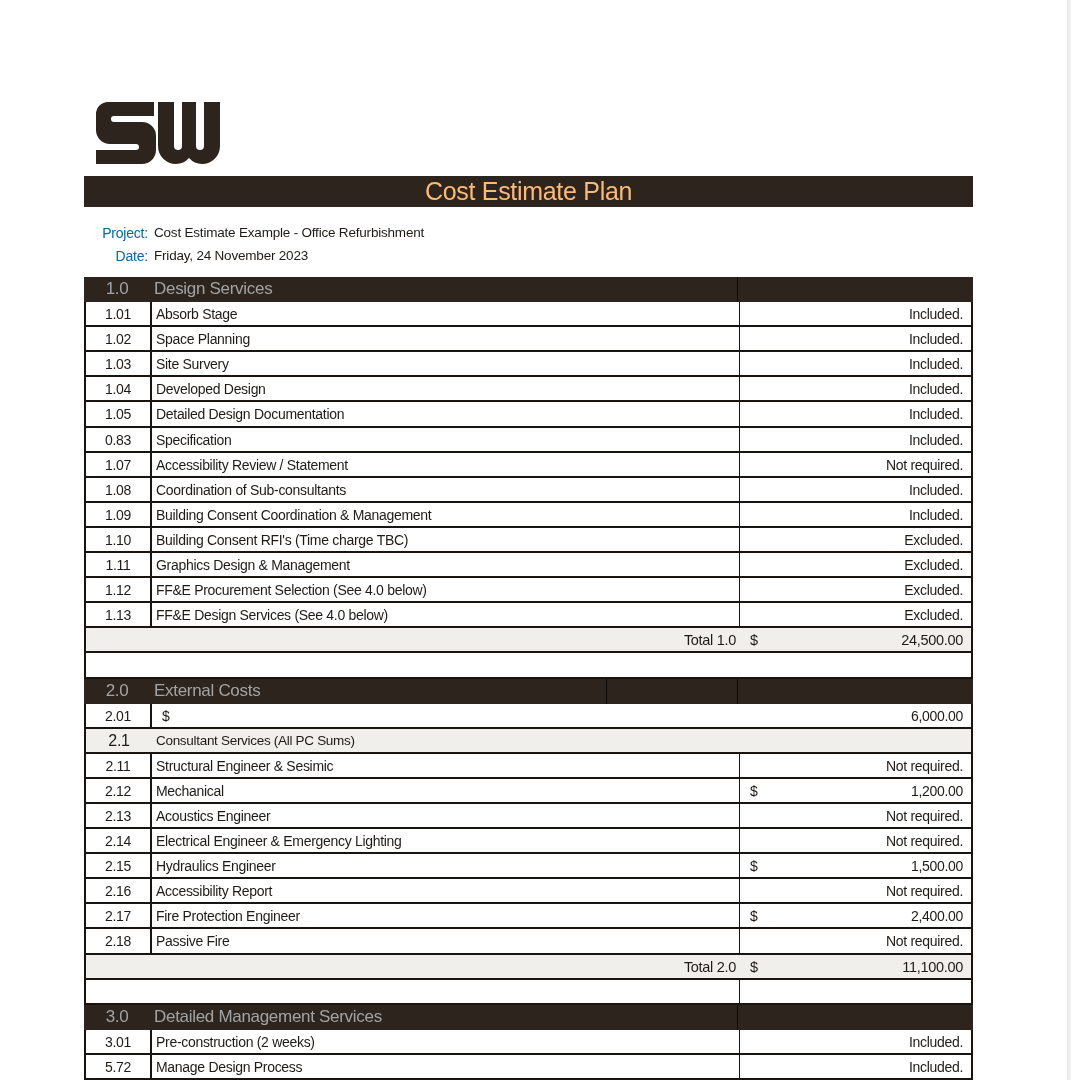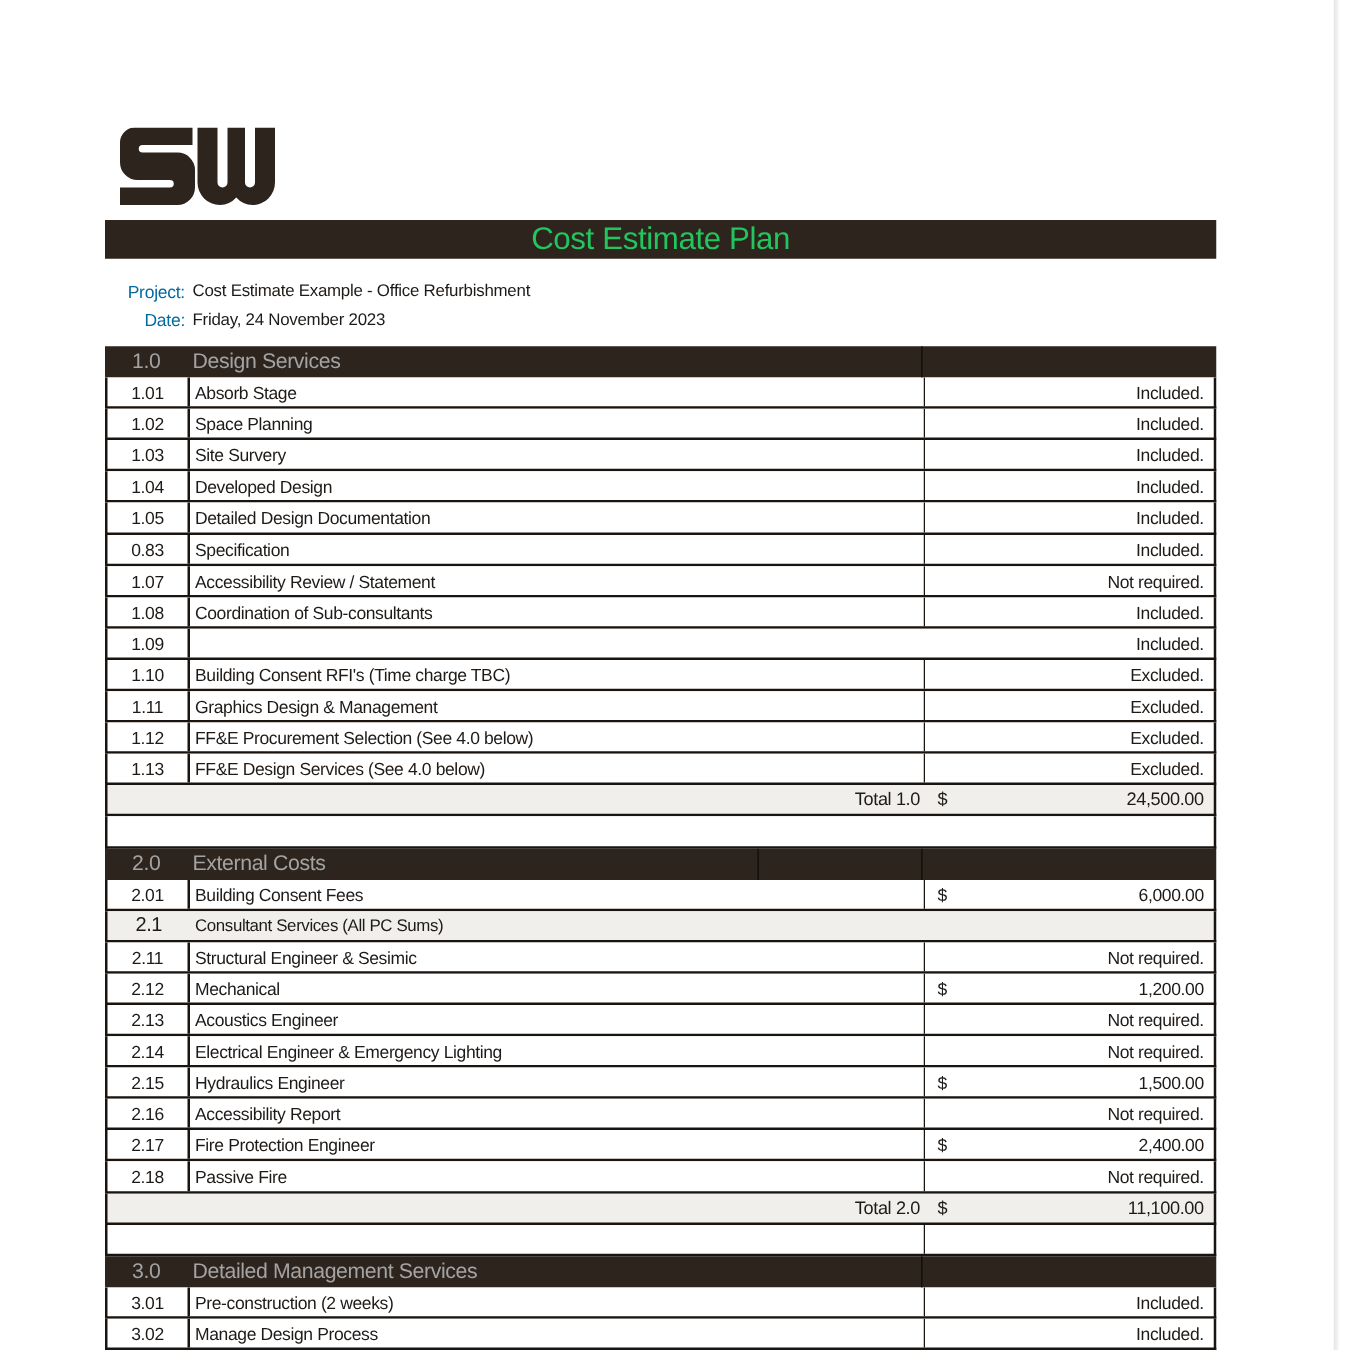--- a/index.html
+++ b/index.html
@@ -1,20 +1,20 @@
 <!DOCTYPE html>
 <html><head>
 <meta charset="utf-8">
 <style>
   * { box-sizing: border-box; margin: 0; padding: 0; }
   html, body { width: 1080px; height: 1080px; background: #ffffff; overflow: hidden; }
   body { font-family: "Liberation Sans", "DejaVu Sans", sans-serif; color: #1e1a17; position: relative; }
   .page-edge { position: absolute; left: 1067px; top: 0; width: 4px; height: 1080px; background: linear-gradient(to right, #e6e6e6, #f6f6f6); }
   .logo { position: absolute; left: 96px; top: 102px; width: 124px; height: 62px; }
-  .title-bar { position: absolute; left: 84px; top: 176px; width: 889px; height: 31px; background: #2d241d; color: #22c55e; text-align: center; font-size: 25px; line-height: 31px; letter-spacing: -0.3px; }
+  .title-bar { position: absolute; left: 84px; top: 176px; width: 889px; height: 31px; background: #2d241d; color: #fdba74; text-align: center; font-size: 25px; line-height: 31px; letter-spacing: -0.3px; }
   .meta { position: absolute; left: 84px; top: 222px; font-size: 13.5px; letter-spacing: -0.2px; }
   .meta-row { display: flex; height: 22.5px; line-height: 22.5px; }
   .meta-label { width: 64px; text-align: right; font-size: 14px; color: #0369a1; }
   .meta-value { padding-left: 6px; }
   .table { position: absolute; left: 84px; top: 277px; width: 889px; }
   .row { display: flex; height: 25.1px; font-size: 14px; letter-spacing: -0.3px; }
   .c1 { width: 66px; text-align: center; line-height: 24px; }
   .c2 { width: 588px; padding-left: 4px; line-height: 24px; white-space: nowrap; }
   .c3 { flex: 1; display: flex; justify-content: space-between; padding: 0 8px 0 10px; line-height: 24px; }
   .row.section { background: #2d241d; color: #a3a3a3; font-size: 17px; }
@@ -129,20 +129,21 @@
   <div class="row item">
       <div class="c1">1.08</div>
       <div class="c2">Coordination of Sub-consultants</div>
       <div class="c3">
         <span class="dollar"></span>
         <span class="val-right">Included.</span>
       </div>
     </div>
   <div class="row item">
       <div class="c1">1.09</div>
+      <div class="c2">Building Consent Coordination &amp; Management</div>
       <div class="c3">
         <span class="dollar"></span>
         <span class="val-right">Included.</span>
       </div>
     </div>
   <div class="row item">
       <div class="c1">1.10</div>
       <div class="c2">Building Consent RFI's (Time charge TBC)</div>
       <div class="c3">
         <span class="dollar"></span>
@@ -185,21 +186,20 @@
   <div class="row spacer"></div>
 
   <div class="row section">
     <div class="c1">2.0</div>
     <div class="c2 split">External Costs</div>
     <div class="c3"></div>
   </div>
 
   <div class="row item">
       <div class="c1">2.01</div>
-      <div class="c2">Building Consent Fees</div>
       <div class="c3">
         <span class="dollar">$</span>
         <span class="val-right">6,000.00</span>
       </div>
     </div>
 
   <div class="row sub">
     <div class="c1">2.1</div>
     <div class="c2">Consultant Services (All PC Sums)</div>
   </div>
@@ -289,21 +289,21 @@
 
   <div class="row item">
       <div class="c1">3.01</div>
       <div class="c2">Pre-construction (2 weeks)</div>
       <div class="c3">
         <span class="dollar"></span>
         <span class="val-right">Included.</span>
       </div>
     </div>
   <div class="row item">
-      <div class="c1">3.02</div>
+      <div class="c1">5.72</div>
       <div class="c2">Manage Design Process</div>
       <div class="c3">
         <span class="dollar"></span>
         <span class="val-right">Included.</span>
       </div>
     </div>
 
 </div>
 
 </body></html>

